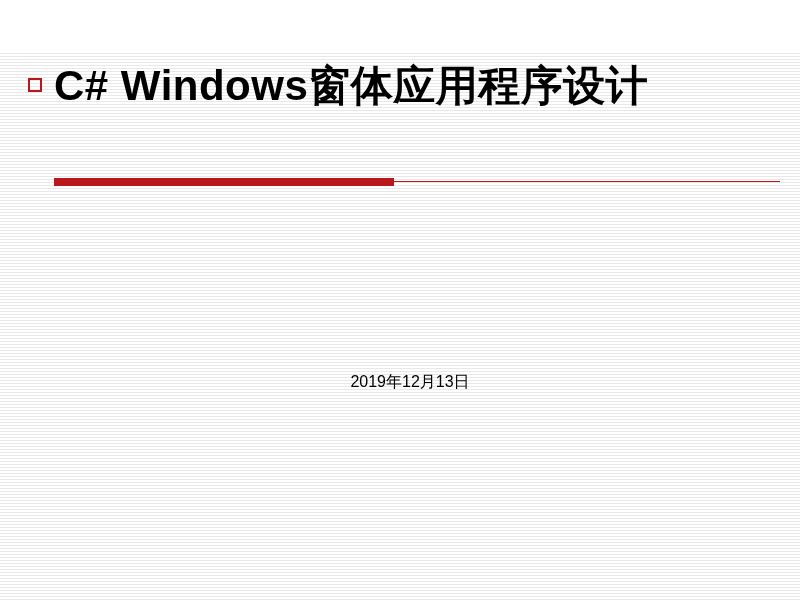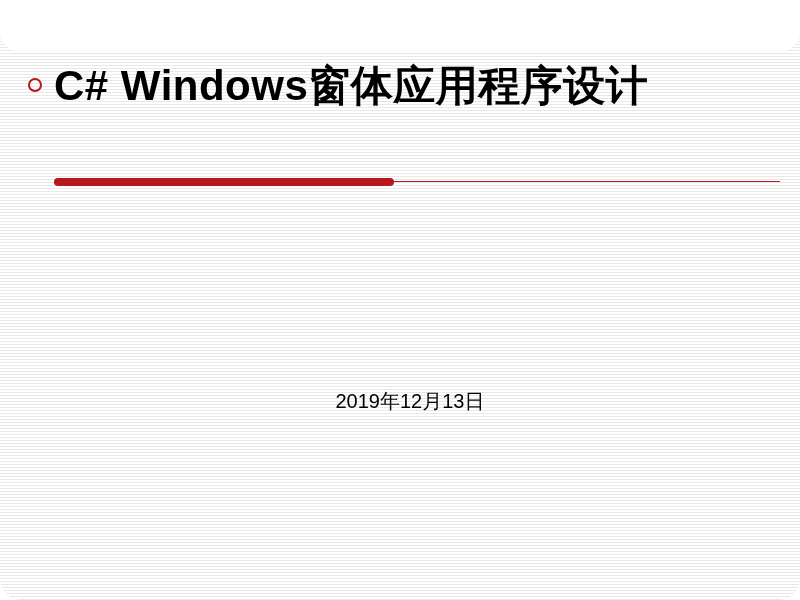--- a/index.html
+++ b/index.html
@@ -1,19 +1,18 @@
 <!DOCTYPE html>
 <html><head>
   <meta charset="utf-8">
   <style>
     * {
       margin: 0;
       padding: 0;
       box-sizing: border-box;
-      border-radius: 21px;
     }
     body {
       width: 800px;
       height: 600px;
       background: #ffffff;
       position: relative;
       overflow: hidden;
       font-family: "Microsoft YaHei", "SimHei", Arial, sans-serif;
     }
     .slide {
@@ -74,25 +73,25 @@
     .underline-thin {
       position: absolute;
       left: 0;
       top: 3px;
       right: 0;
       height: 1px;
       background: #b8171c;
     }
     .date-text {
       position: absolute;
-      top: 388px;
+      top: 372px;
       left: 0;
       right: 0;
       text-align: center;
-      font-size: 20px;
+      font-size: 16px;
       color: #000000;
       font-weight: normal;
       margin-left: 20px;
     }
   </style>
 </head>
 <body>
 
 <div class="slide">
   <div class="white-overlay-top"></div>

